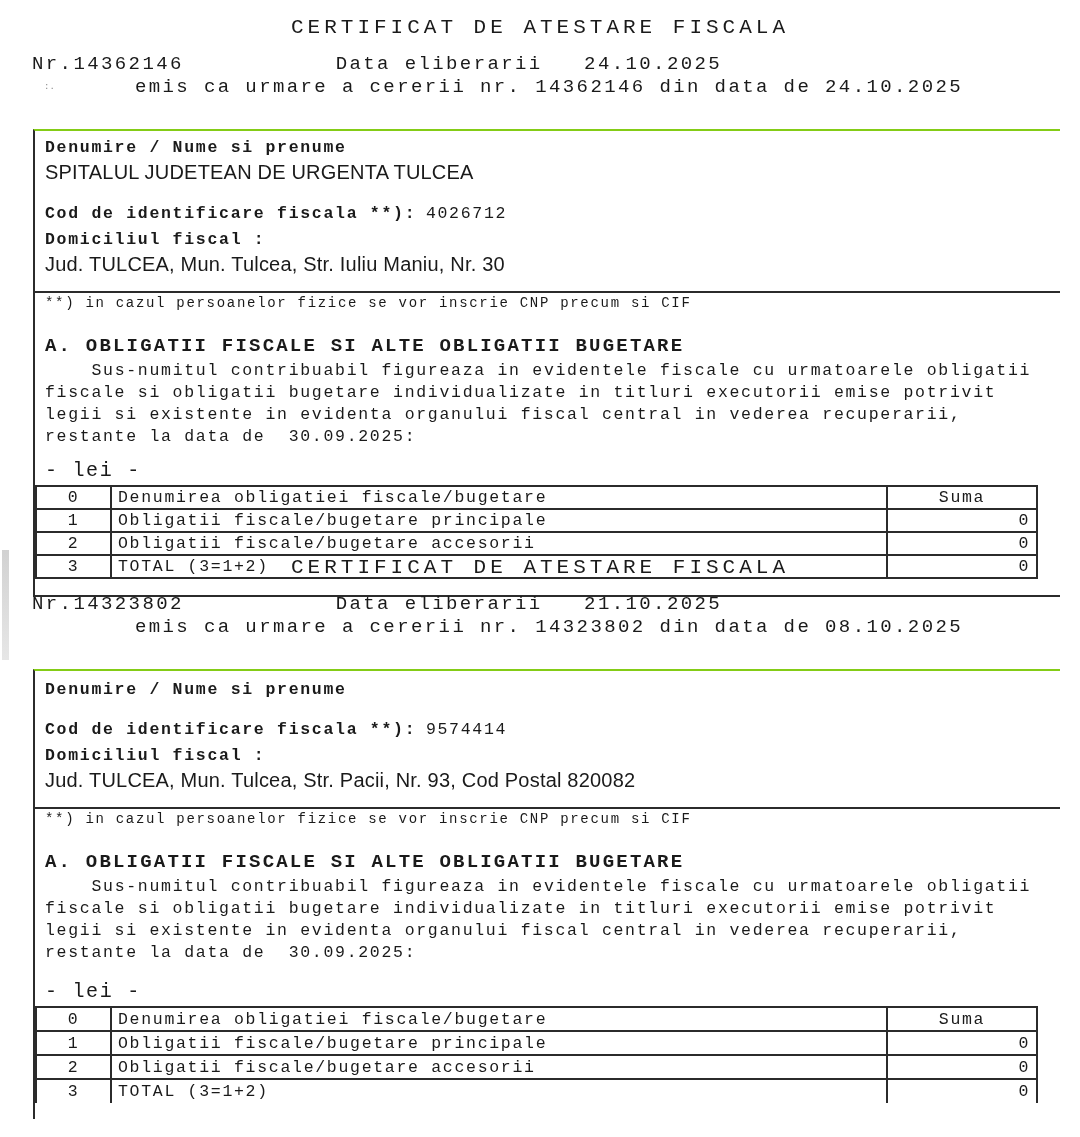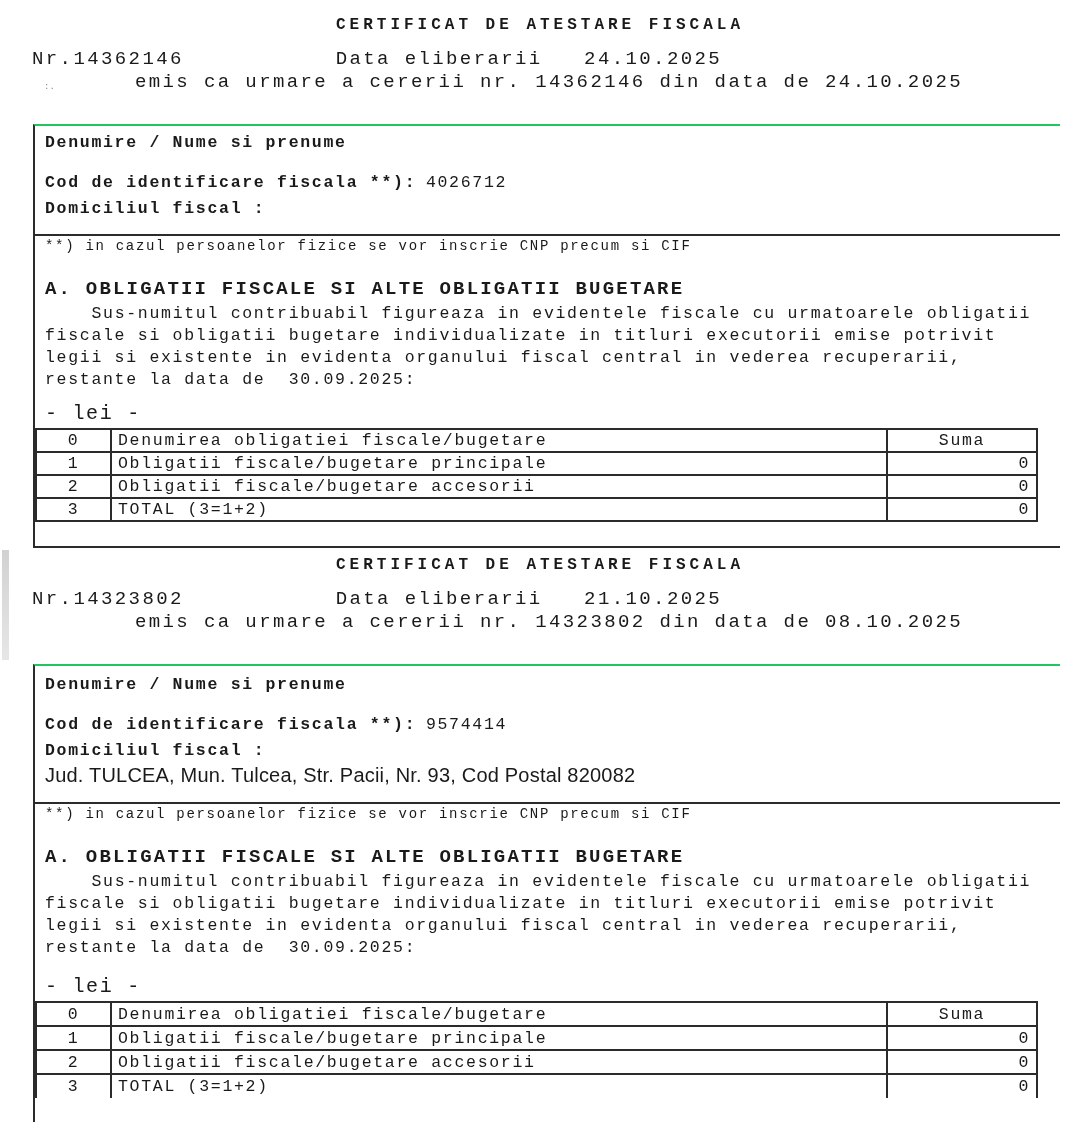--- a/index.html
+++ b/index.html
@@ -11,22 +11,22 @@
     color: #1a1a1a;
   }
   .page { position: relative; width: 1080px; height: 1137px; background: #fff; }
 
   .cert { position: absolute; left: 0; width: 1080px; }
   #cert1 { top: 0; }
   #cert2 { top: 540px; }
 
   .title {
     text-align: center;
-    font-weight: bold;
-    font-size: 16px;
+    font-weight: normal;
+    font-size: 21px;
     letter-spacing: 4px;
     padding-top: 16px;
     white-space: pre;
   }
   .nr-line {
     text-align: left;
     white-space: pre;
     font-size: 19px;
     letter-spacing: 2.4px;
     margin-top: 14px;
@@ -36,23 +36,23 @@
     text-align: center;
     white-space: pre;
     font-size: 19px;
     letter-spacing: 2.4px;
     margin-top: 1px;
     margin-left: 18px;
   }
 
   .box {
     margin: 31px 20px 0 33px;
-    border-top: 2px solid #22c55e;
+    border-top: 2px solid #84cc16;
     border-left: 2px solid #2b2b2b;
-    padding: 6px 0 24px 10px;
+    padding: 6px 0 16px 10px;
   }
   #cert1 .box { border-bottom: 2px solid #2b2b2b; }
   #cert2 .box { padding-top: 8px; }
 
   .label {
     font-weight: bold;
     font-size: 16.5px;
     letter-spacing: 1.7px;
     line-height: 21px;
   }
@@ -154,27 +154,29 @@
   <div class="speck">:.</div>
   <div class="smudge"></div>
 
   <section class="cert" id="cert1">
     <h1 class="title">CERTIFICAT DE ATESTARE FISCALA</h1>
     <div class="nr-line">Nr.14362146           Data eliberarii   24.10.2025</div>
     <div class="emis-line">emis ca urmare a cererii nr. 14362146 din data de 24.10.2025</div>
 
     <div class="box">
       <div class="label">Denumire / Nume si prenume</div>
+      <div class="sans-value">SPITALUL JUDETEAN DE URGENTA TULCEA</div>
 
       <div class="cod-row">
         <span class="label">Cod de identificare fiscala **):</span>
         <span class="mono-value">4026712</span>
       </div>
 
       <div class="label domicile-label">Domiciliul fiscal :</div>
+      <div class="sans-value address">Jud. TULCEA, Mun. Tulcea, Str. Iuliu Maniu, Nr. 30</div>
 
       <div class="sep"></div>
 
       <div class="footnote">**) in cazul persoanelor fizice se vor inscrie CNP precum si CIF</div>
 
       <h2 class="section-a">A. OBLIGATII FISCALE SI ALTE OBLIGATII BUGETARE</h2>
       <div class="para">    Sus-numitul contribuabil figureaza in evidentele fiscale cu urmatoarele obligatii
 fiscale si obligatii bugetare individualizate in titluri executorii emise potrivit
 legii si existente in evidenta organului fiscal central in vederea recuperarii,
 restante la data de  30.09.2025:</div>

